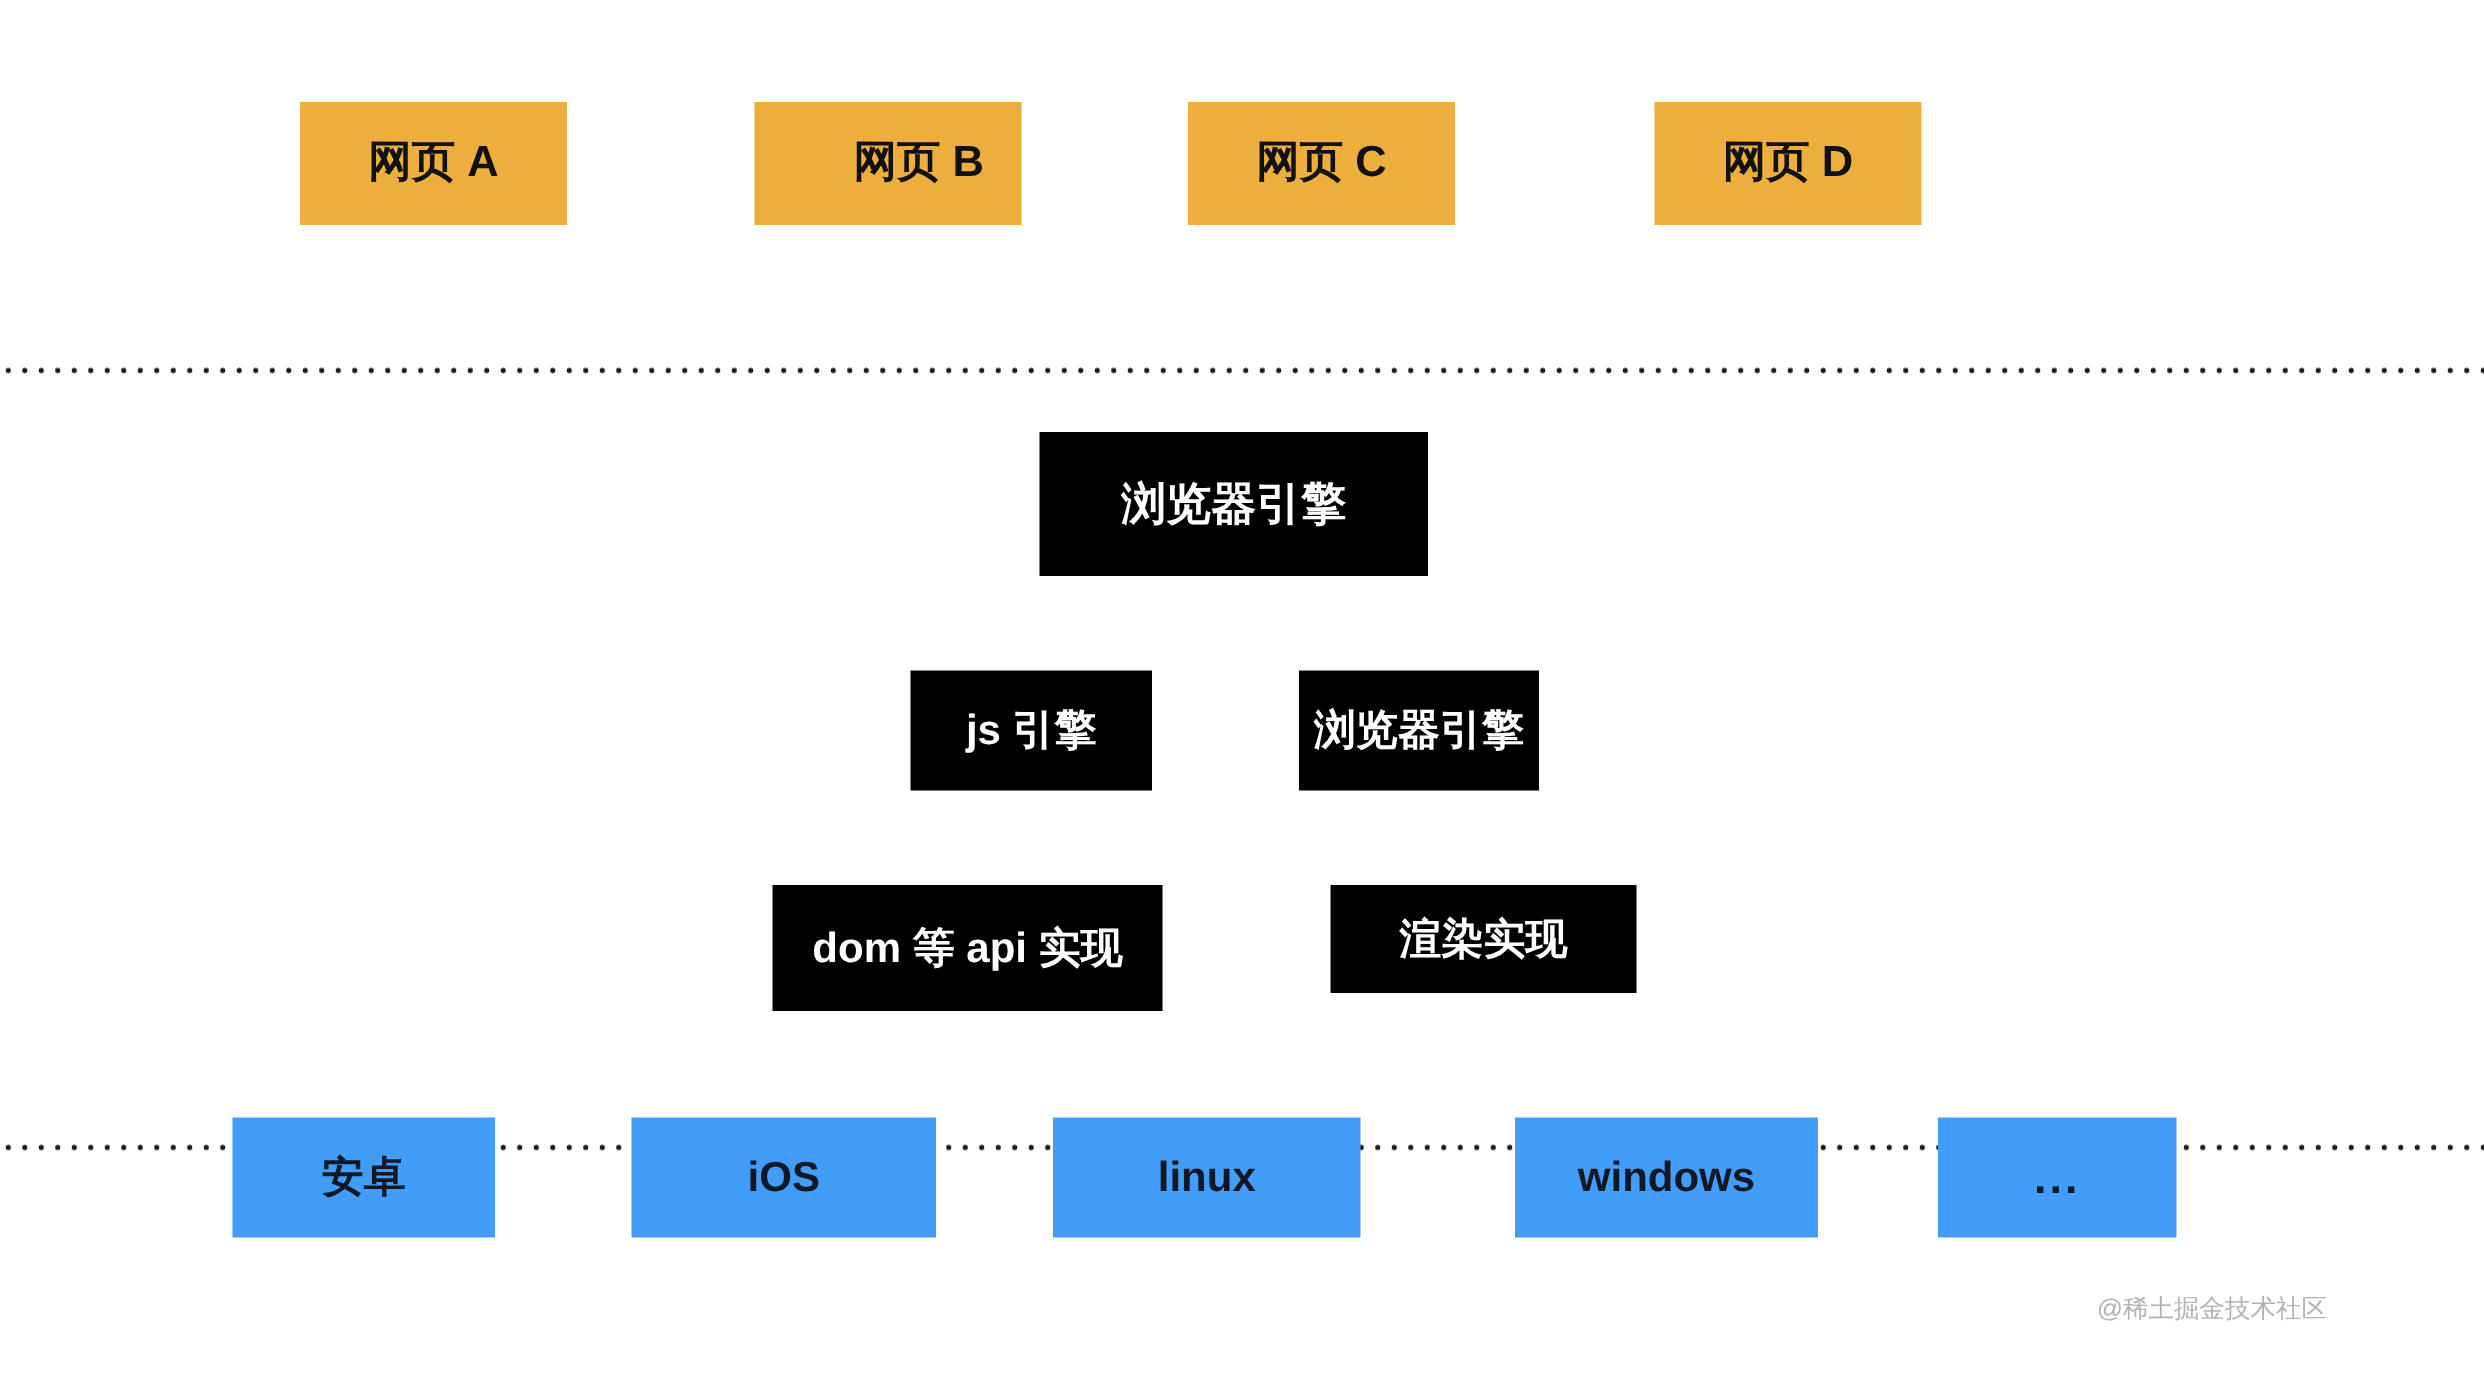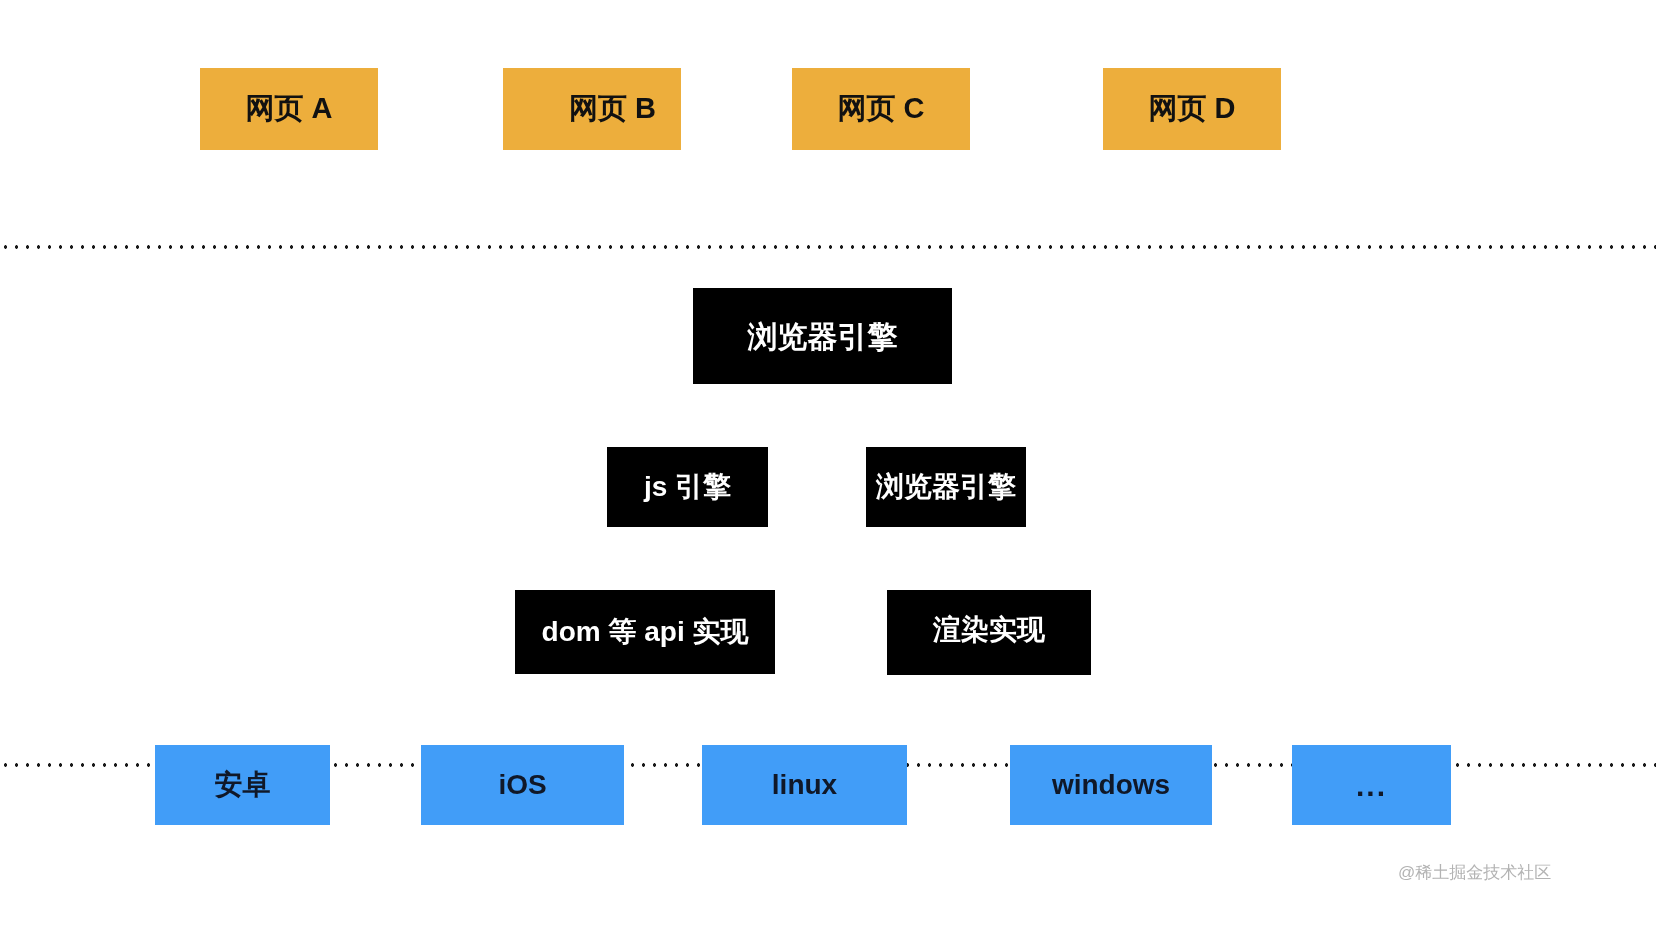--- a/index.html
+++ b/index.html
@@ -108,21 +108,21 @@
     <div class="box box-engine lvl2" style="left: 607px; top: 447px; width: 161px; height: 80px;">
       <span>js 引擎</span>
     </div>
     <div class="box box-engine lvl2" style="left: 866px; top: 447px; width: 160px; height: 80px;">
       <span>浏览器引擎</span>
     </div>
 
     <div class="box box-engine lvl3" style="left: 502px; top: 590px; width: 260px; height: 84px; margin-left: 13px;">
       <span>dom 等 api 实现</span>
     </div>
-    <div class="box box-engine lvl3" style="left: 887px; top: 590px; width: 204px; height: 85px; font-family: Liberation Mono, monospace;">
+    <div class="box box-engine lvl3" style="left: 887px; top: 590px; width: 204px; height: 72px;">
       <span>渲染实现</span>
     </div>
   </div>
 
   <div class="divider" style="top: 763px;"></div>
 
   <div>
     <div class="box box-os" style="left: 155px; top: 745px; width: 175px; height: 80px;">
       <span>安卓</span>
     </div>

